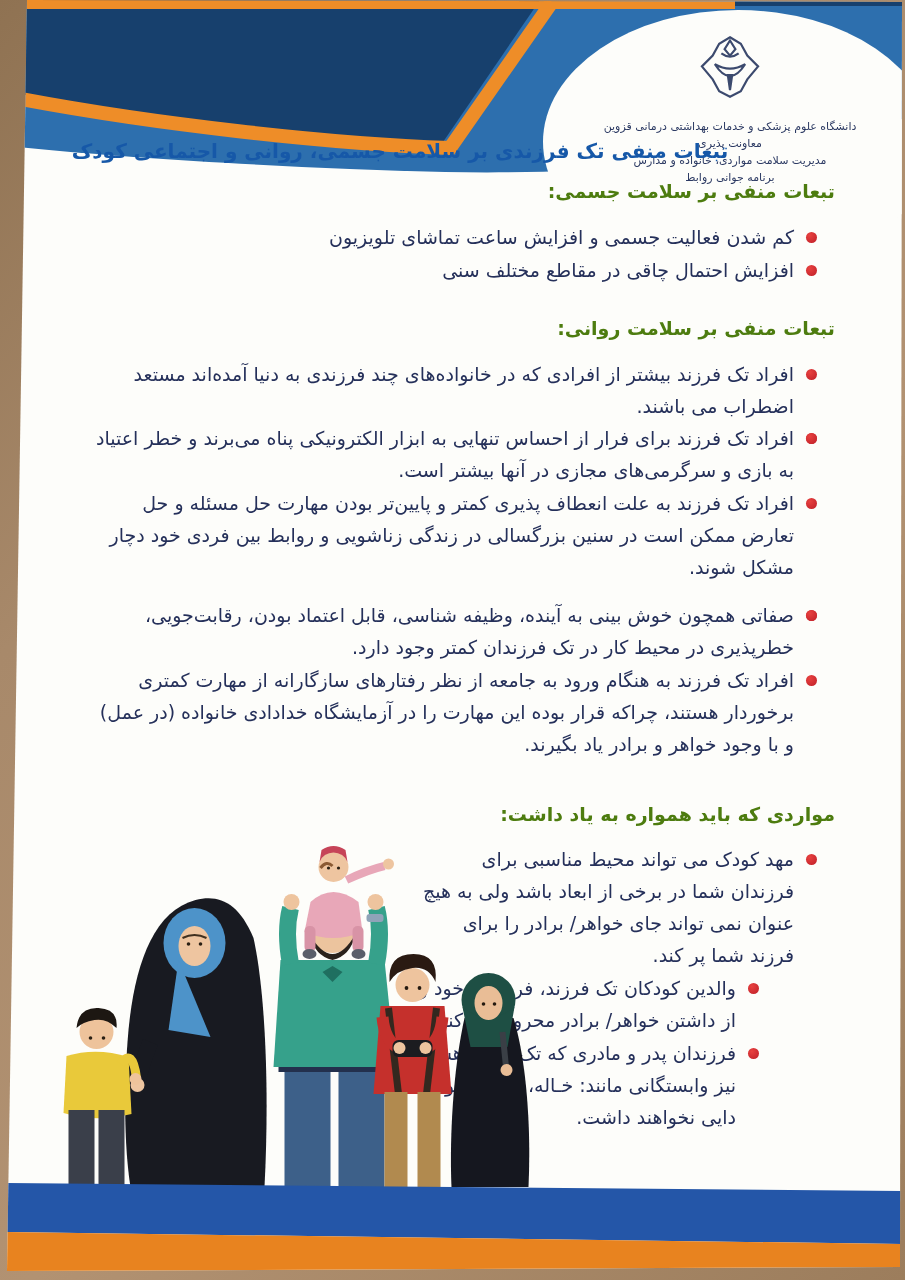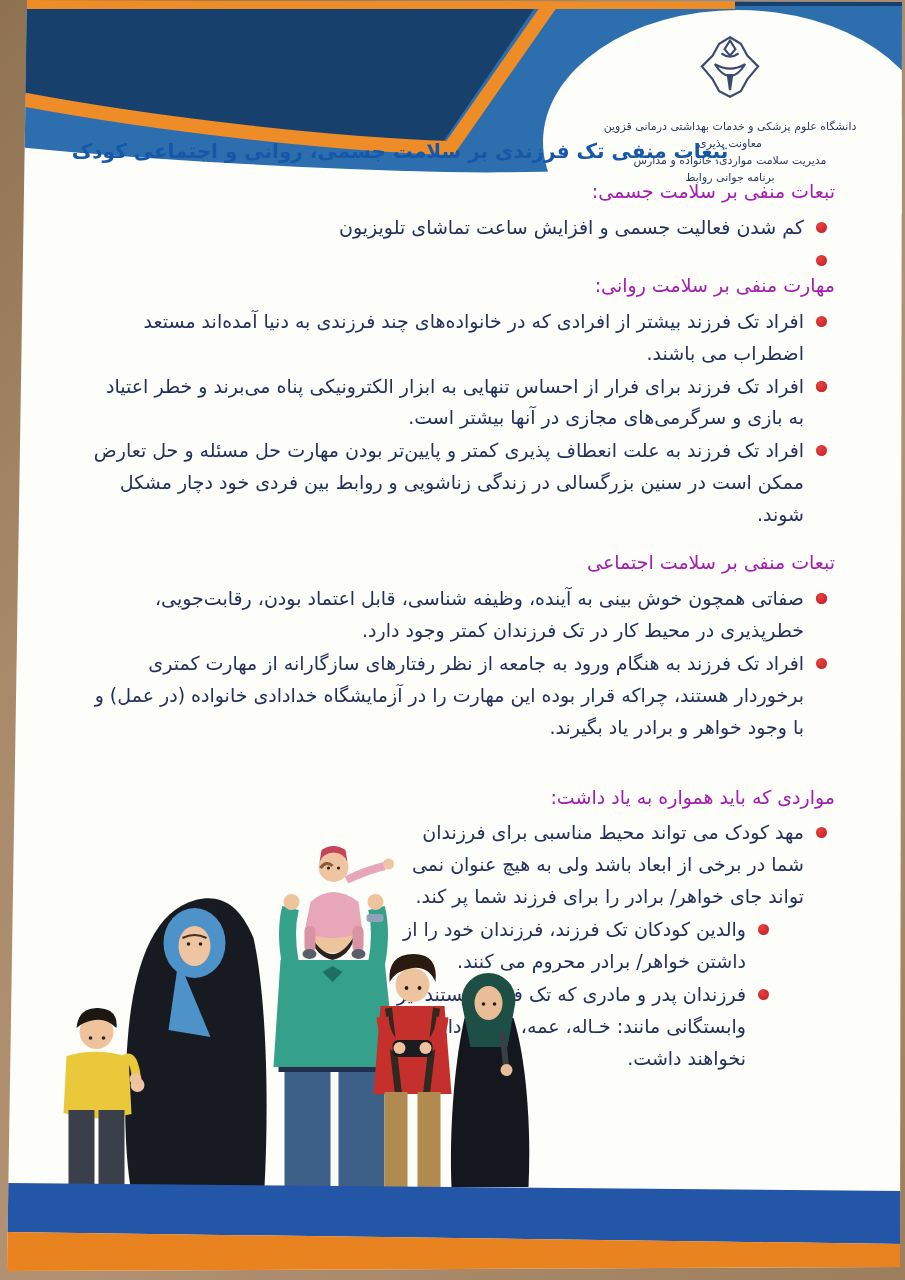--- a/index.html
+++ b/index.html
@@ -21,22 +21,22 @@
   .logo-emblem{width:66px;height:80px;margin-top:6px;}
   .logo-lines{margin-top:4px;text-align:center;color:#2c3a63;font-size:11px;line-height:1.55;direction:rtl;filter:blur(.2px);}
   .doc-title{
     position:absolute;top:139px;left:60px;right:165px;text-align:center;
     color:#1658a8;font-weight:bold;font-size:20px;direction:rtl;letter-spacing:-0.2px;
   }
   .content{
     position:absolute;top:176px;right:70px;left:82px;
     direction:rtl;text-align:right;color:#25305a;font-size:19px;line-height:1.68;
   }
-  .sec-heading{color:#a21caf;font-weight:normal;margin:0 0 2px 0;}
-  .bullets{margin:4px;}
+  .sec-heading{color:#4d7c0f;font-weight:bold;margin:0 0 2px 0;}
+  .bullets{margin:14px;}
   .bullet{position:relative;padding-right:27px;margin:1px 0;}
   .dot{
     position:absolute;right:4px;top:10px;width:11px;height:11px;border-radius:50%;
     background:radial-gradient(circle at 35% 30%,#e8413f,#bf1f28);display:block;
   }
   .sec{margin:0;}
   .sec.s1{margin-bottom:26px;}
   .sec.s2{margin-bottom:16px;}
   .sec.s3{margin-bottom:38px;}
   .sec.s4{margin-left:318px;}
@@ -82,36 +82,35 @@
   </div>
 
   <div class="doc-title">تبعات منفی تک فرزندی بر سلامت جسمی، روانی و اجتماعی کودک</div>
 
   <div class="content">
 
     <div class="sec s1">
       <div class="sec-heading">تبعات منفی بر سلامت جسمی:</div>
       <div class="bullets">
         <div class="bullet"><span class="dot"></span><span>کم شدن فعالیت جسمی و افزایش ساعت تماشای تلویزیون</span></div>
-        <div class="bullet"><span class="dot"></span></div>
+        <div class="bullet"><span class="dot"></span><span>افزایش احتمال چاقی در مقاطع مختلف سنی</span></div>
       </div>
     </div>
 
     <div class="sec s2">
-      <div class="sec-heading">مهارت منفی بر سلامت روانی:</div>
+      <div class="sec-heading">تبعات منفی بر سلامت روانی:</div>
       <div class="bullets">
         <div class="bullet"><span class="dot"></span><span>افراد تک فرزند بیشتر از افرادی که در خانواده‌های چند فرزندی به دنیا آمده‌اند مستعد اضطراب می باشند.</span></div>
         <div class="bullet"><span class="dot"></span></div>
         <div class="bullet"><span class="dot"></span><span>افراد تک فرزند برای فرار از احساس تنهایی به ابزار الکترونیکی پناه می‌برند و خطر اعتیاد به بازی و سرگرمی‌های مجازی در آنها بیشتر است.</span></div>
         <div class="bullet"><span class="dot"></span><span>افراد تک فرزند به علت انعطاف پذیری کمتر و پایین‌تر بودن مهارت حل مسئله و حل تعارض ممکن است در سنین بزرگسالی در زندگی زناشویی و روابط بین فردی خود دچار مشکل شوند.</span></div>
       </div>
     </div>
 
     <div class="sec s3">
-      <div class="sec-heading">تبعات منفی بر سلامت اجتماعی</div>
       <div class="bullets">
         <div class="bullet"><span class="dot"></span></div>
         <div class="bullet"><span class="dot"></span><span>صفاتی همچون خوش بینی به آینده، وظیفه شناسی، قابل اعتماد بودن، رقابت‌جویی، خطرپذیری در محیط کار در تک فرزندان کمتر وجود دارد.</span></div>
         <div class="bullet"><span class="dot"></span><span>افراد تک فرزند به هنگام ورود به جامعه از نظر رفتارهای سازگارانه از مهارت کمتری برخوردار هستند، چراکه قرار بوده این مهارت را در آزمایشگاه خدادادی خانواده (در عمل) و با وجود خواهر و برادر یاد بگیرند.</span></div>
       </div>
     </div>
 
     <div class="sec s4">
       <div class="sec-heading">مواردی که باید همواره به یاد داشت:</div>
       <div class="bullets">

